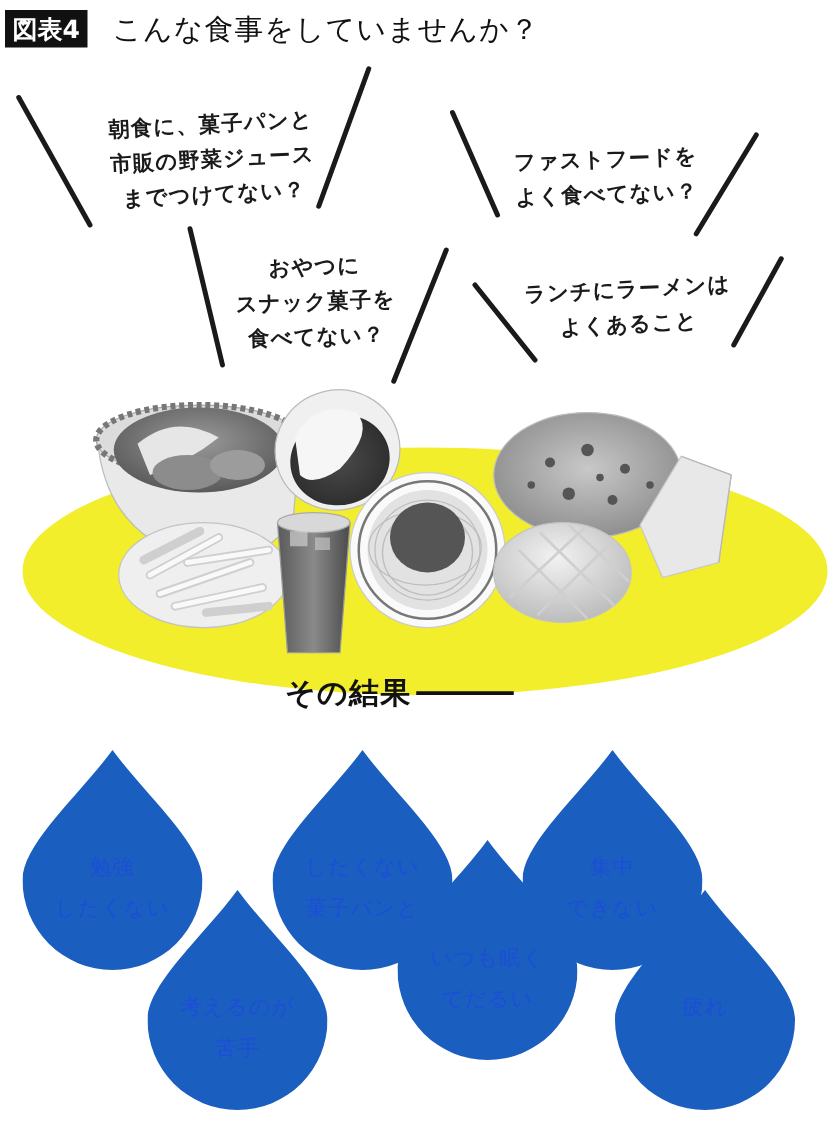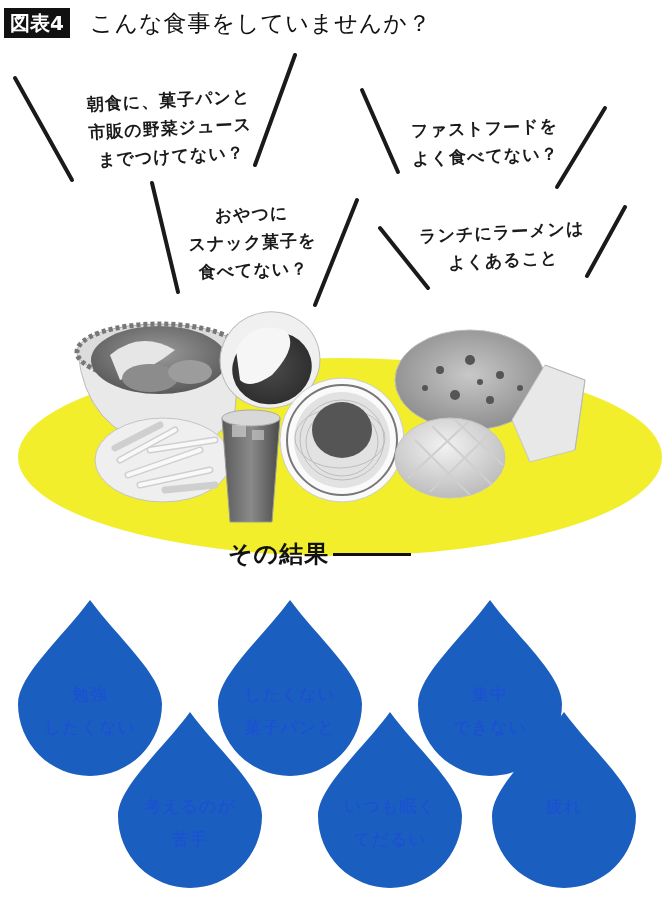--- a/index.html
+++ b/index.html
@@ -206,21 +206,21 @@
 <div class="drop" style="left:218px;top:600px;">
   <svg width="144" height="176">
       <path d="M72 0 C100 38 144 75 144 104 A72 72 0 0 1 0 104 C0 75 44 38 72 0 Z" fill="#1A5EBF"></path>
     </svg>
   <div class="drop-text">
     <span>したくない</span>
     <span>菓子パンと</span>
   </div>
 </div>
 
-<div class="drop" style="left:318px;top:712px;font-family:Liberation Serif, serif;">
+<div class="drop" style="left:318px;top:672px;font-family:Liberation Serif, serif;">
   <svg width="144" height="176">
       <path d="M72 0 C100 38 144 75 144 104 A72 72 0 0 1 0 104 C0 75 44 38 72 0 Z" fill="#1A5EBF"></path>
     </svg>
   <div class="drop-text">
     <span>いつも眠く</span>
     <span>てだるい</span>
   </div>
 </div>
 
 <div class="drop" style="left:418px;top:600px;">

